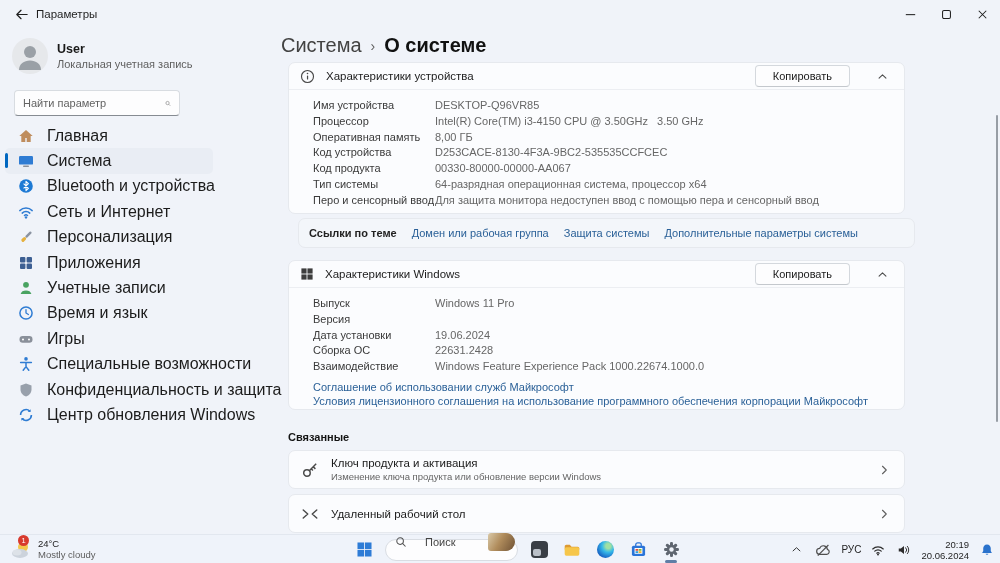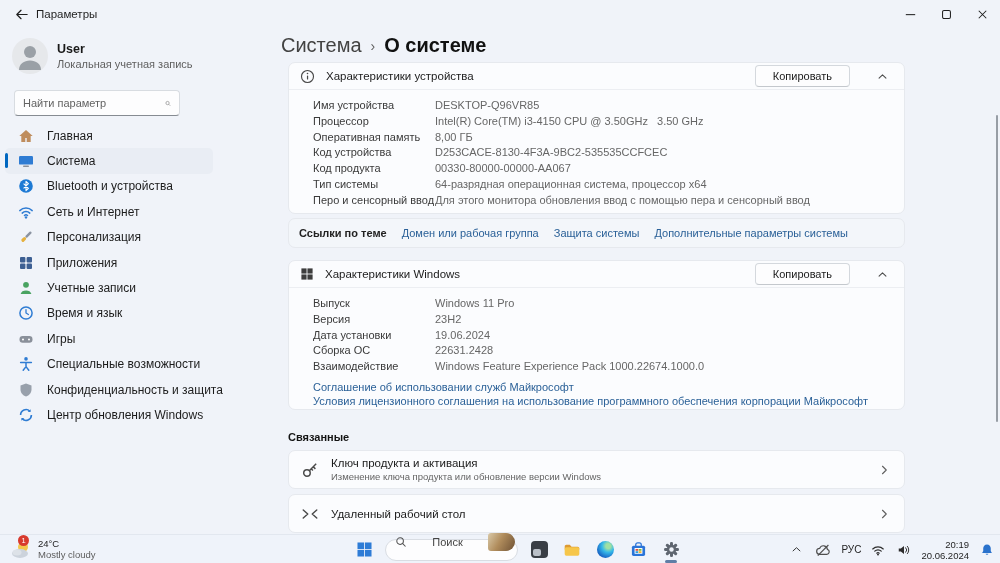--- a/index.html
+++ b/index.html
@@ -18,21 +18,21 @@
   #sidebar { position:absolute; left:0; top:28px; width:270px; height:506px; }
   .profile { position:absolute; left:12px; top:10px; display:flex; align-items:center; gap:9px; }
   .avatar { width:36px; height:36px; border-radius:50%; background:#e6e8eb; overflow:hidden; position:relative; }
   .profile-name { font-size:12.5px; font-weight:700; color:#191919; }
   .profile-sub { font-size:11px; color:#5f5f5f; margin-top:2px; }
   .search-box { position:absolute; left:14px; top:62px; width:166px; height:26px; background:#fdfdfe; border:1px solid #d8dce1; border-bottom:1px solid #868b92; border-radius:4px; display:flex; align-items:center; padding:0 8px; }
   .search-box input { border:none; outline:none; background:transparent; flex:1; font-size:11px; color:#333; font-family:inherit; }
   .search-box input::placeholder { color:#636363; }
   .nav { position:absolute; left:5px; top:95px; width:208px; }
   .nav-item { position:relative; height:25.4px; display:flex; align-items:center; padding-left:13px; gap:13px; border-radius:5px; cursor:default; }
-  .nav-item .nlabel { font-size:12px; color:#1c1c1c; white-space:nowrap; }
+  .nav-item .nlabel { font-size:16px; color:#1c1c1c; white-space:nowrap; }
   .nav-item.selected { background:#e9edf4; }
   .nav-item.selected::before { content:""; position:absolute; left:0; top:5px; width:3px; height:15px; border-radius:3px; background:#0067c0; }
   .nicon svg { width:16px; height:16px; display:block; }
 
   
   #content { position:absolute; left:270px; top:28px; width:730px; height:506px; }
   .breadcrumb { position:absolute; left:11px; top:6px; display:flex; align-items:baseline; gap:9px; }
   .crumb-parent { font-size:20px; color:#424242; }
   .crumb-sep { font-size:14px; color:#5f5f5f; position:relative; top:-1px; }
   .crumb-current { font-size:20px; font-weight:700; color:#111; }
@@ -43,21 +43,21 @@
   .copy-btn { font-size:11px; font-family:inherit; color:#1b1b1b; background:#fdfdfe; border:1px solid #d4d8dd; border-bottom-color:#c4c8cd; border-radius:4px; padding:4px 17px; cursor:default; }
   .exp-chevron { margin-left:16px; margin-right:4px; display:flex; }
   .card-body { padding:8px 14px 6px 24px; }
   .spec-row { display:grid; grid-template-columns:110px 1fr; column-gap:12px; line-height:15.8px; font-size:11px; white-space:nowrap; }
   .spec-label { color:#3a3a3a; }
   .spec-value { color:#666; overflow:hidden; }
   .license-links { margin-top:5px; }
   .license-link { display:block; font-size:11px; line-height:14.5px; color:#2b6198; text-decoration:none; white-space:nowrap; }
 
   #card-device { top:34px; height:152px; }
-  #links-strip { position:absolute; left:18px; top:190px; width:617px; height:30px; background:#f3f6fa; border:1px solid #e6e9ee; border-radius:7px; display:flex; align-items:center; padding:0 10px; gap:15px; }
+  #links-strip { position:absolute; left:28px; top:190px; width:617px; height:30px; background:#f3f6fa; border:1px solid #e6e9ee; border-radius:7px; display:flex; align-items:center; padding:0 10px; gap:15px; }
   .strip-label { font-size:11px; font-weight:700; color:#222; white-space:nowrap; }
   .strip-link { font-size:11px; color:#2b6198; text-decoration:none; white-space:nowrap; }
   #card-windows { top:232px; height:150px; }
 
   .section-title { position:absolute; left:18px; top:403px; font-size:11px; font-weight:700; color:#141414; }
   .rel-card { position:absolute; left:18px; width:617px; height:39px; background:#fbfcfe; border:1px solid #e6e9ee; border-radius:7px; display:flex; align-items:center; padding:0 14px 0 12px; gap:12px; cursor:default; }
   #rel-card-1 { top:422px; }
   #rel-card-2 { top:466px; }
   .rel-text { flex:1; min-width:0; }
   .rel-title { font-size:11.5px; color:#1b1b1b; white-space:nowrap; }
@@ -68,21 +68,21 @@
   #taskbar { position:absolute; left:0; top:534px; width:1000px; height:29px; background:#eff3fa; border-top:1px solid #e2e7ef; }
   .weather { position:absolute; left:9px; top:2px; display:flex; align-items:center; gap:5px; }
   .weather-icon-wrap { position:relative; width:24px; height:24px; }
   .weather-badge { position:absolute; left:9px; top:-2px; width:11px; height:11px; border-radius:50%; background:#d83a2e; color:#fff; font-size:7.5px; display:flex; align-items:center; justify-content:center; }
   .weather-temp { font-size:9.5px; color:#222; line-height:11px; }
   .weather-cond { font-size:9.5px; color:#5c5c5c; line-height:11px; }
   .tb-icons { position:absolute; left:352px; top:0; height:29px; display:flex; align-items:center; gap:9px; }
   .tb-btn { width:24px; height:24px; display:flex; align-items:center; justify-content:center; border-radius:4px; position:relative; }
   .tb-btn svg { display:block; }
   .tb-active-line { position:absolute; bottom:-1px; left:6px; width:12px; height:2.5px; border-radius:2px; background:#5f7ea6; }
-  .tb-search { width:133px; height:22px; background:#fdfdfe; border:1px solid #d9dde3; border-radius:12px; display:flex; align-items:center; padding:0 2px 16px 9px; gap:6px;text-align:center; }
+  .tb-search { width:133px; height:22px; background:#fdfdfe; border:1px solid #d9dde3; border-radius:12px; display:flex; align-items:center; padding:0 2px 16px 9px; gap:18px; }
   .tb-search-label { font-size:11px; color:#444; flex:1; }
   .tb-search-img { width:27px; height:18px; border-radius:3px 9px 9px 3px; background:linear-gradient(120deg,#d9c9a8 0%,#b08c5c 45%,#6e5134 100%); }
   .edge-circle { width:17px; height:17px; border-radius:50%; background:radial-gradient(circle at 66% 30%,#9fe0a4 0 15%,#35b9e9 38%,#1a6ac8 72%,#123f8c 100%); }
   .taskview-sq { width:17px; height:17px; border-radius:4px; background:#393e45; position:relative; overflow:hidden; }
   .taskview-sq::after { content:""; position:absolute; left:2px; bottom:2px; width:8px; height:7px; border-radius:2px; background:#bac0c8; }
   .tray { position:absolute; right:3px; top:0; height:29px; display:flex; align-items:center; gap:8px; }
   .tray-lang { font-size:10px; color:#222; }
   .tray-clock { text-align:right; font-size:9.5px; color:#1f1f1f; line-height:11px; }
 </style>
 </head>
@@ -306,21 +306,21 @@
         <div class="spec-row">
             <span class="spec-label">Код продукта</span>
             <span class="spec-value">00330-80000-00000-AA067</span>
           </div>
         <div class="spec-row">
             <span class="spec-label">Тип системы</span>
             <span class="spec-value">64-разрядная операционная система, процессор x64</span>
           </div>
         <div class="spec-row">
             <span class="spec-label">Перо и сенсорный ввод</span>
-            <span class="spec-value">Для этого монитора обновления ввод с помощью пера и сенсорный ввод</span>
+            <span class="spec-value">Для защита монитора недоступен ввод с помощью пера и сенсорный ввод</span>
           </div>
       </div>
     </div>
 
     <div id="links-strip">
       <span class="strip-label">Ссылки по теме</span>
       <a class="strip-link" href="#">Домен или рабочая группа</a>
       <a class="strip-link" href="#">Защита системы</a>
       <a class="strip-link" href="#">Дополнительные параметры системы</a>
     </div>
@@ -343,21 +343,20 @@
             </svg>
           </span>
       </div>
       <div class="card-body">
         <div class="spec-row">
             <span class="spec-label">Выпуск</span>
             <span class="spec-value">Windows 11 Pro</span>
           </div>
         <div class="spec-row">
             <span class="spec-label">Версия</span>
-            <span class="spec-value">23H2</span>
           </div>
         <div class="spec-row">
             <span class="spec-label">Дата установки</span>
             <span class="spec-value">19.06.2024</span>
           </div>
         <div class="spec-row">
             <span class="spec-label">Сборка ОС</span>
             <span class="spec-value">22631.2428</span>
           </div>
         <div class="spec-row">

